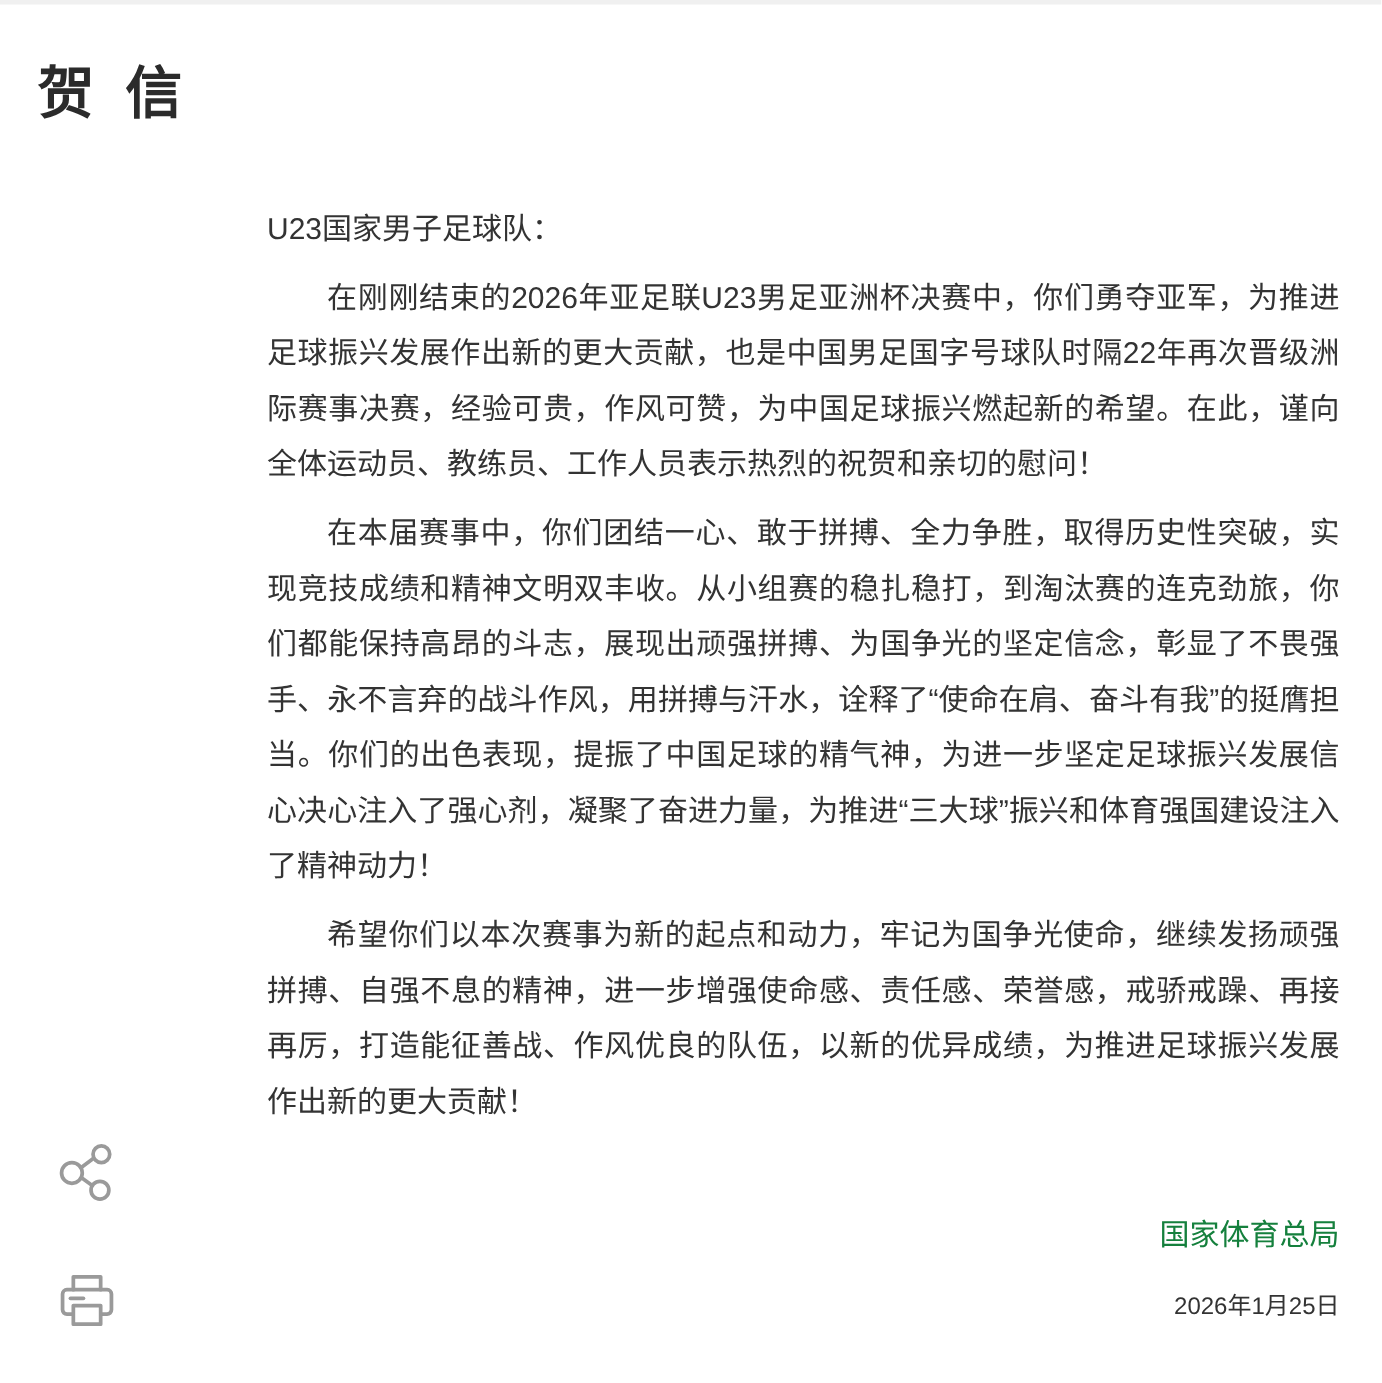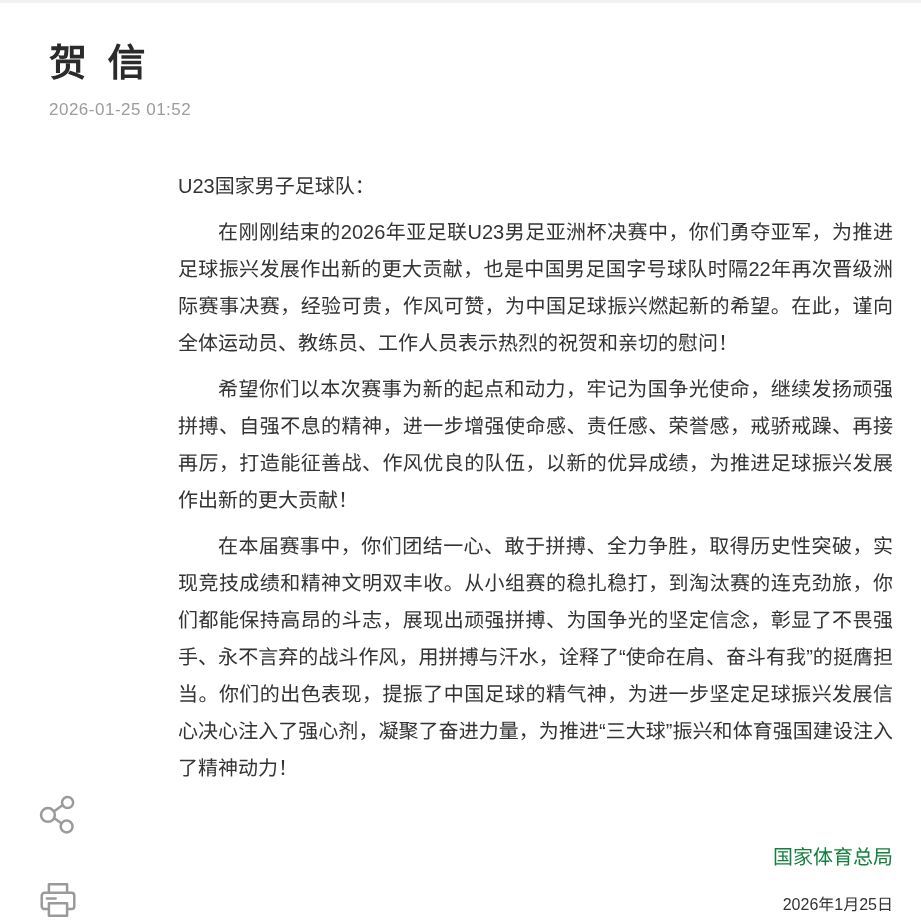--- a/index.html
+++ b/index.html
@@ -12,21 +12,21 @@
   .page {
     position: relative;
     width: 921px;
     height: 922px;
     background: #ffffff;
     border-top: 3px solid #f0f0f0;
     overflow: hidden;
   }
   
   .header {
-    padding: 36px 0 0 49px;
+    padding: 36px 0 0 25px;
   }
   .page-title {
     margin: 0;
     font-size: 38px;
     line-height: 48px;
     font-weight: 700;
     color: #2b2b2b;
     word-spacing: 8px;
     letter-spacing: 1px;
   }
@@ -97,21 +97,20 @@
     color: #333333;
   }
 </style>
 </head>
 <body>
 
 <div class="page">
 
   <header class="header">
     <h1 class="page-title">贺 信</h1>
-    <div class="timestamp">2026-01-25 01:52</div>
   </header>
 
   <div class="main">
 
     <aside class="action-rail">
       <button class="icon-btn" title="分享">
         <svg width="46" height="46" viewBox="0 0 48 48" fill="none" stroke="#9a9a9a" stroke-width="2.6" stroke-linecap="round">
           <circle cx="13.5" cy="25" r="7.2"></circle>
           <circle cx="34" cy="12" r="5.8"></circle>
           <circle cx="33" cy="37" r="6.2"></circle>
@@ -125,22 +124,22 @@
           <rect x="7" y="16.5" width="34" height="17" rx="3"></rect>
           <line x1="12.5" y1="22.5" x2="21.5" y2="22.5"></line>
           <rect x="14.5" y="27.5" width="19" height="13" fill="#ffffff"></rect>
         </svg>
       </button>
     </aside>
 
     <article class="content">
       <p class="salutation">U23国家男子足球队：</p>
       <p class="para">在刚刚结束的2026年亚足联U23男足亚洲杯决赛中，你们勇夺亚军，为推进足球振兴发展作出新的更大贡献，也是中国男足国字号球队时隔22年再次晋级洲际赛事决赛，经验可贵，作风可赞，为中国足球振兴燃起新的希望。在此，谨向全体运动员、教练员、工作人员表示热烈的祝贺和亲切的慰问！</p>
+      <p class="para">在本届赛事中，你们团结一心、敢于拼搏、全力争胜，取得历史性突破，实现竞技成绩和精神文明双丰收。从小组赛的稳扎稳打，到淘汰赛的连克劲旅，你们都能保持高昂的斗志，展现出顽强拼搏、为国争光的坚定信念，彰显了不畏强手、永不言弃的战斗作风，用拼搏与汗水，诠释了“使命在肩、奋斗有我”的挺膺担当。你们的出色表现，提振了中国足球的精气神，为进一步坚定足球振兴发展信心决心注入了强心剂，凝聚了奋进力量，为推进“三大球”振兴和体育强国建设注入了精神动力！</p>
       <p class="para">希望你们以本次赛事为新的起点和动力，牢记为国争光使命，继续发扬顽强拼搏、自强不息的精神，进一步增强使命感、责任感、荣誉感，戒骄戒躁、再接再厉，打造能征善战、作风优良的队伍，以新的优异成绩，为推进足球振兴发展作出新的更大贡献！</p>
-      <p class="para">在本届赛事中，你们团结一心、敢于拼搏、全力争胜，取得历史性突破，实现竞技成绩和精神文明双丰收。从小组赛的稳扎稳打，到淘汰赛的连克劲旅，你们都能保持高昂的斗志，展现出顽强拼搏、为国争光的坚定信念，彰显了不畏强手、永不言弃的战斗作风，用拼搏与汗水，诠释了“使命在肩、奋斗有我”的挺膺担当。你们的出色表现，提振了中国足球的精气神，为进一步坚定足球振兴发展信心决心注入了强心剂，凝聚了奋进力量，为推进“三大球”振兴和体育强国建设注入了精神动力！</p>
       <div class="signature-block">
         <div class="signature-org">国家体育总局</div>
         <div class="signature-date">2026年1月25日</div>
       </div>
     </article>
 
   </div>
 </div>
 
 </body></html>

